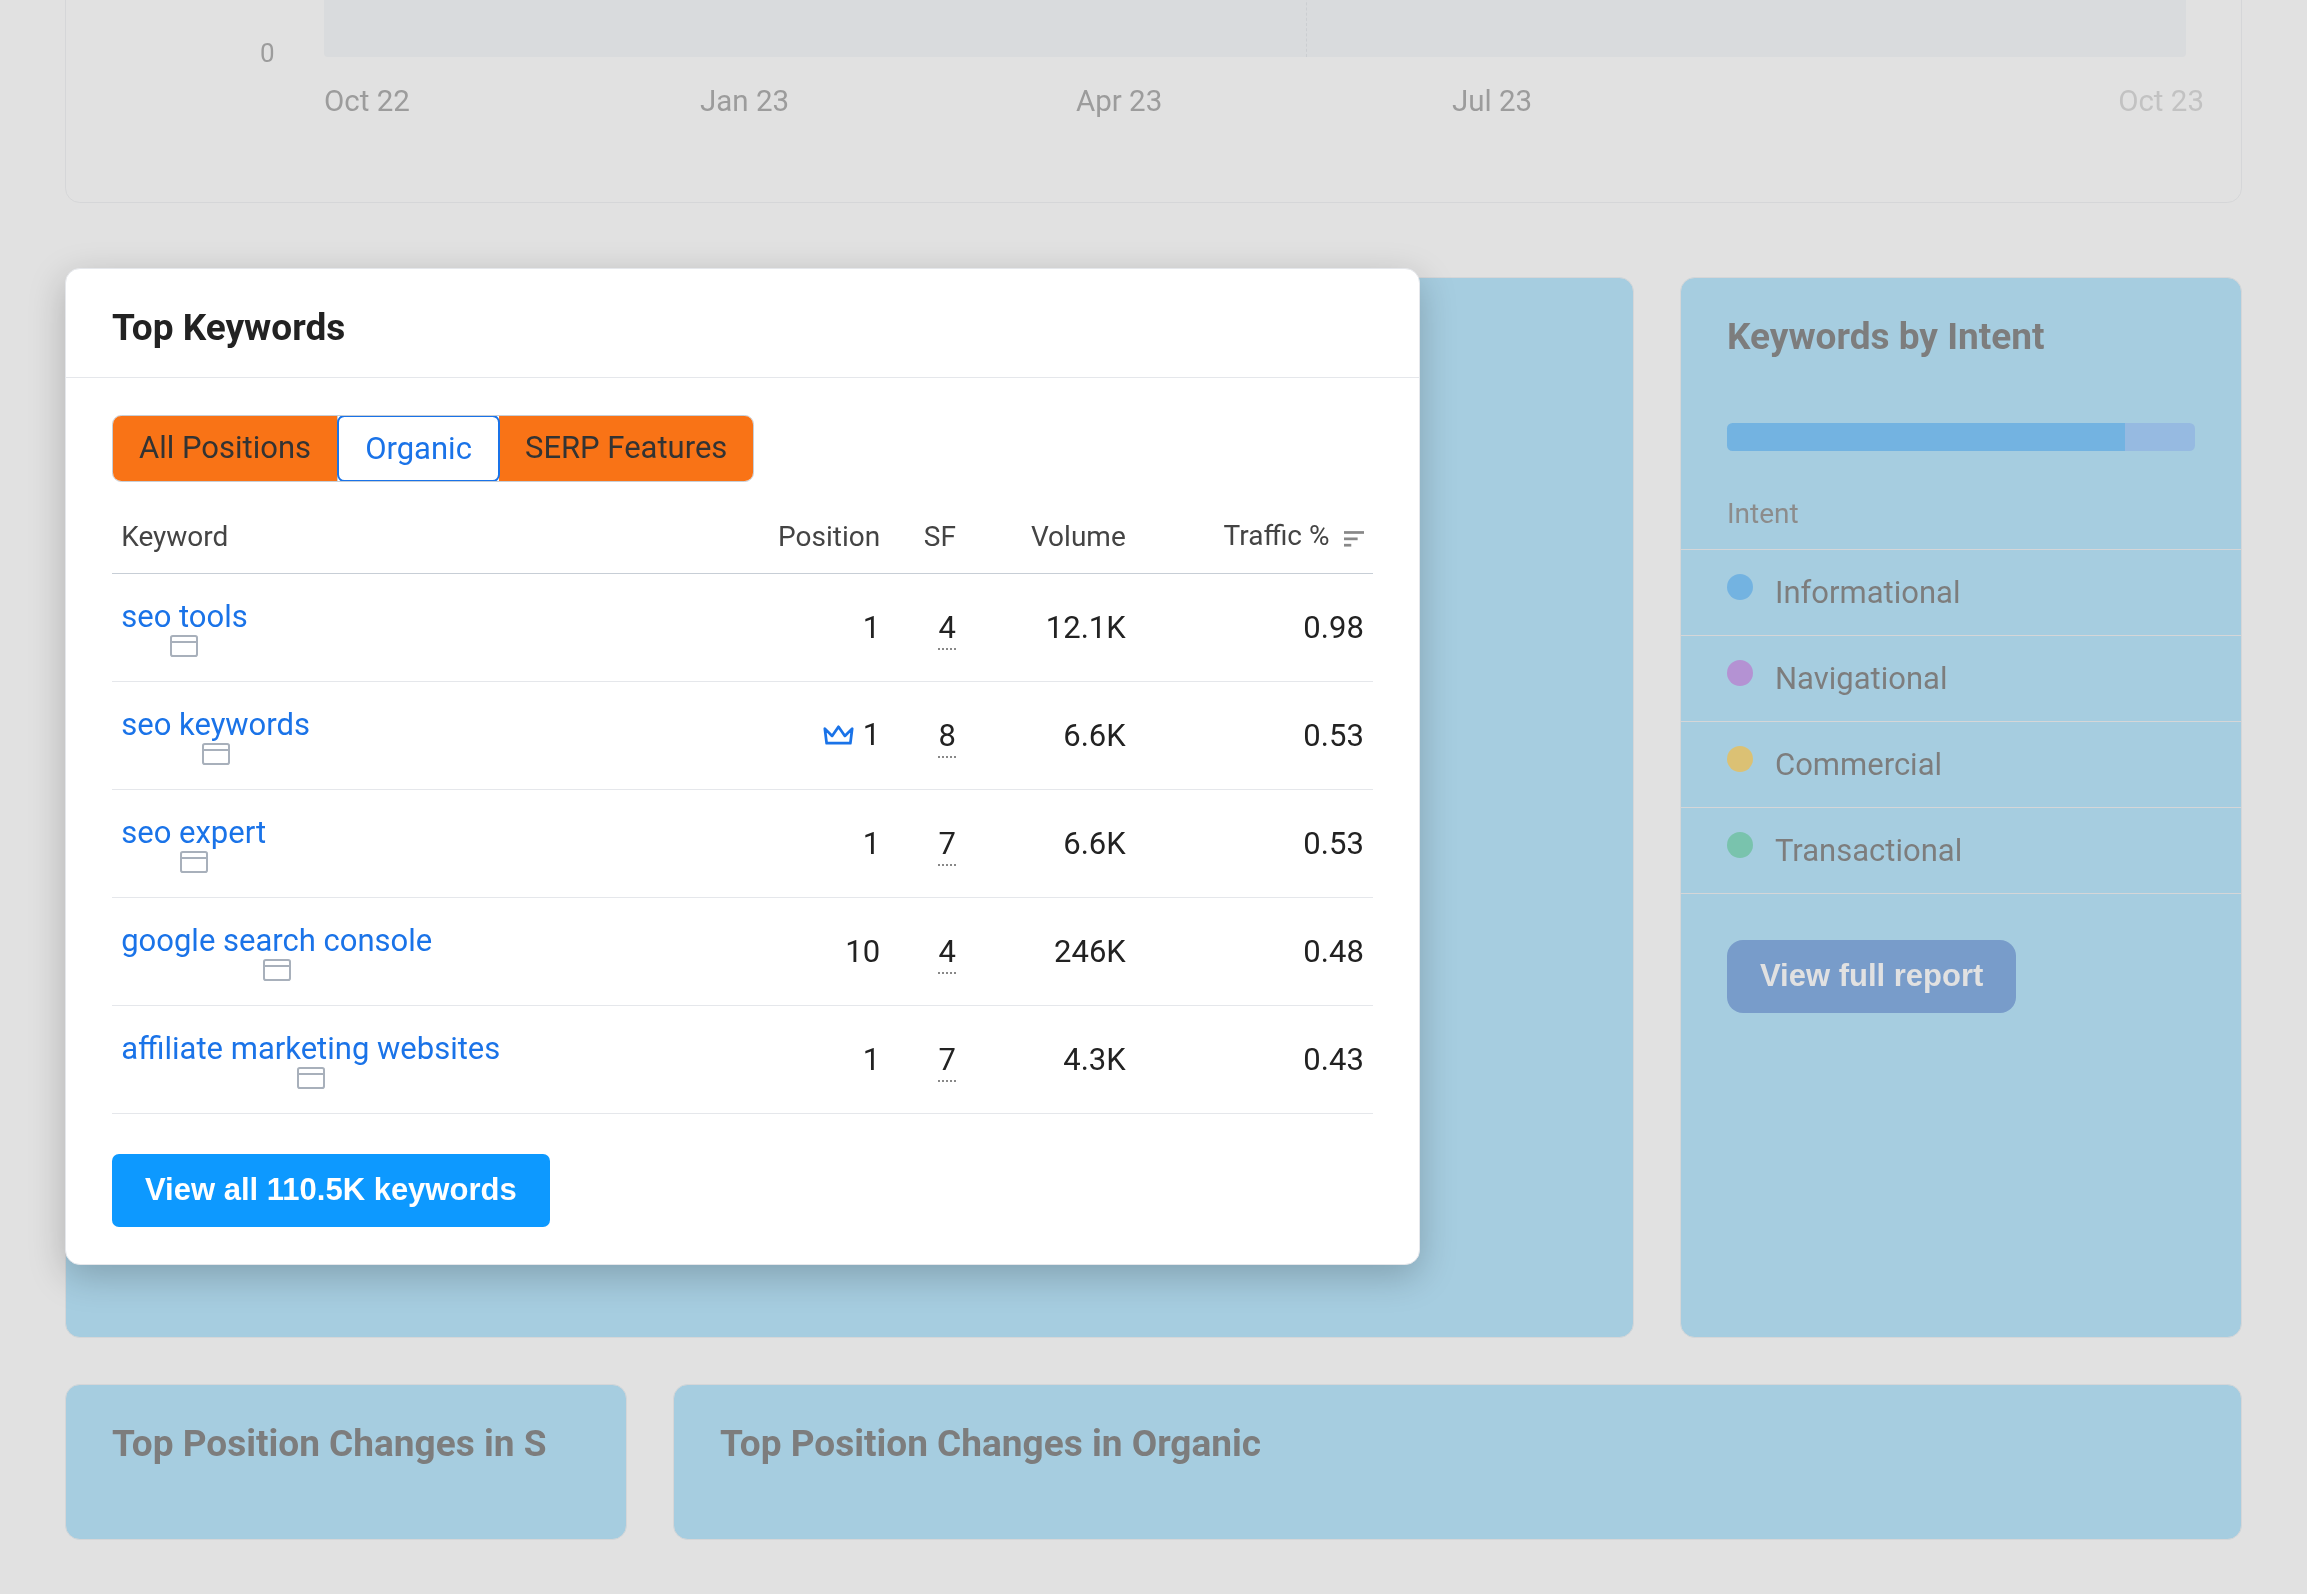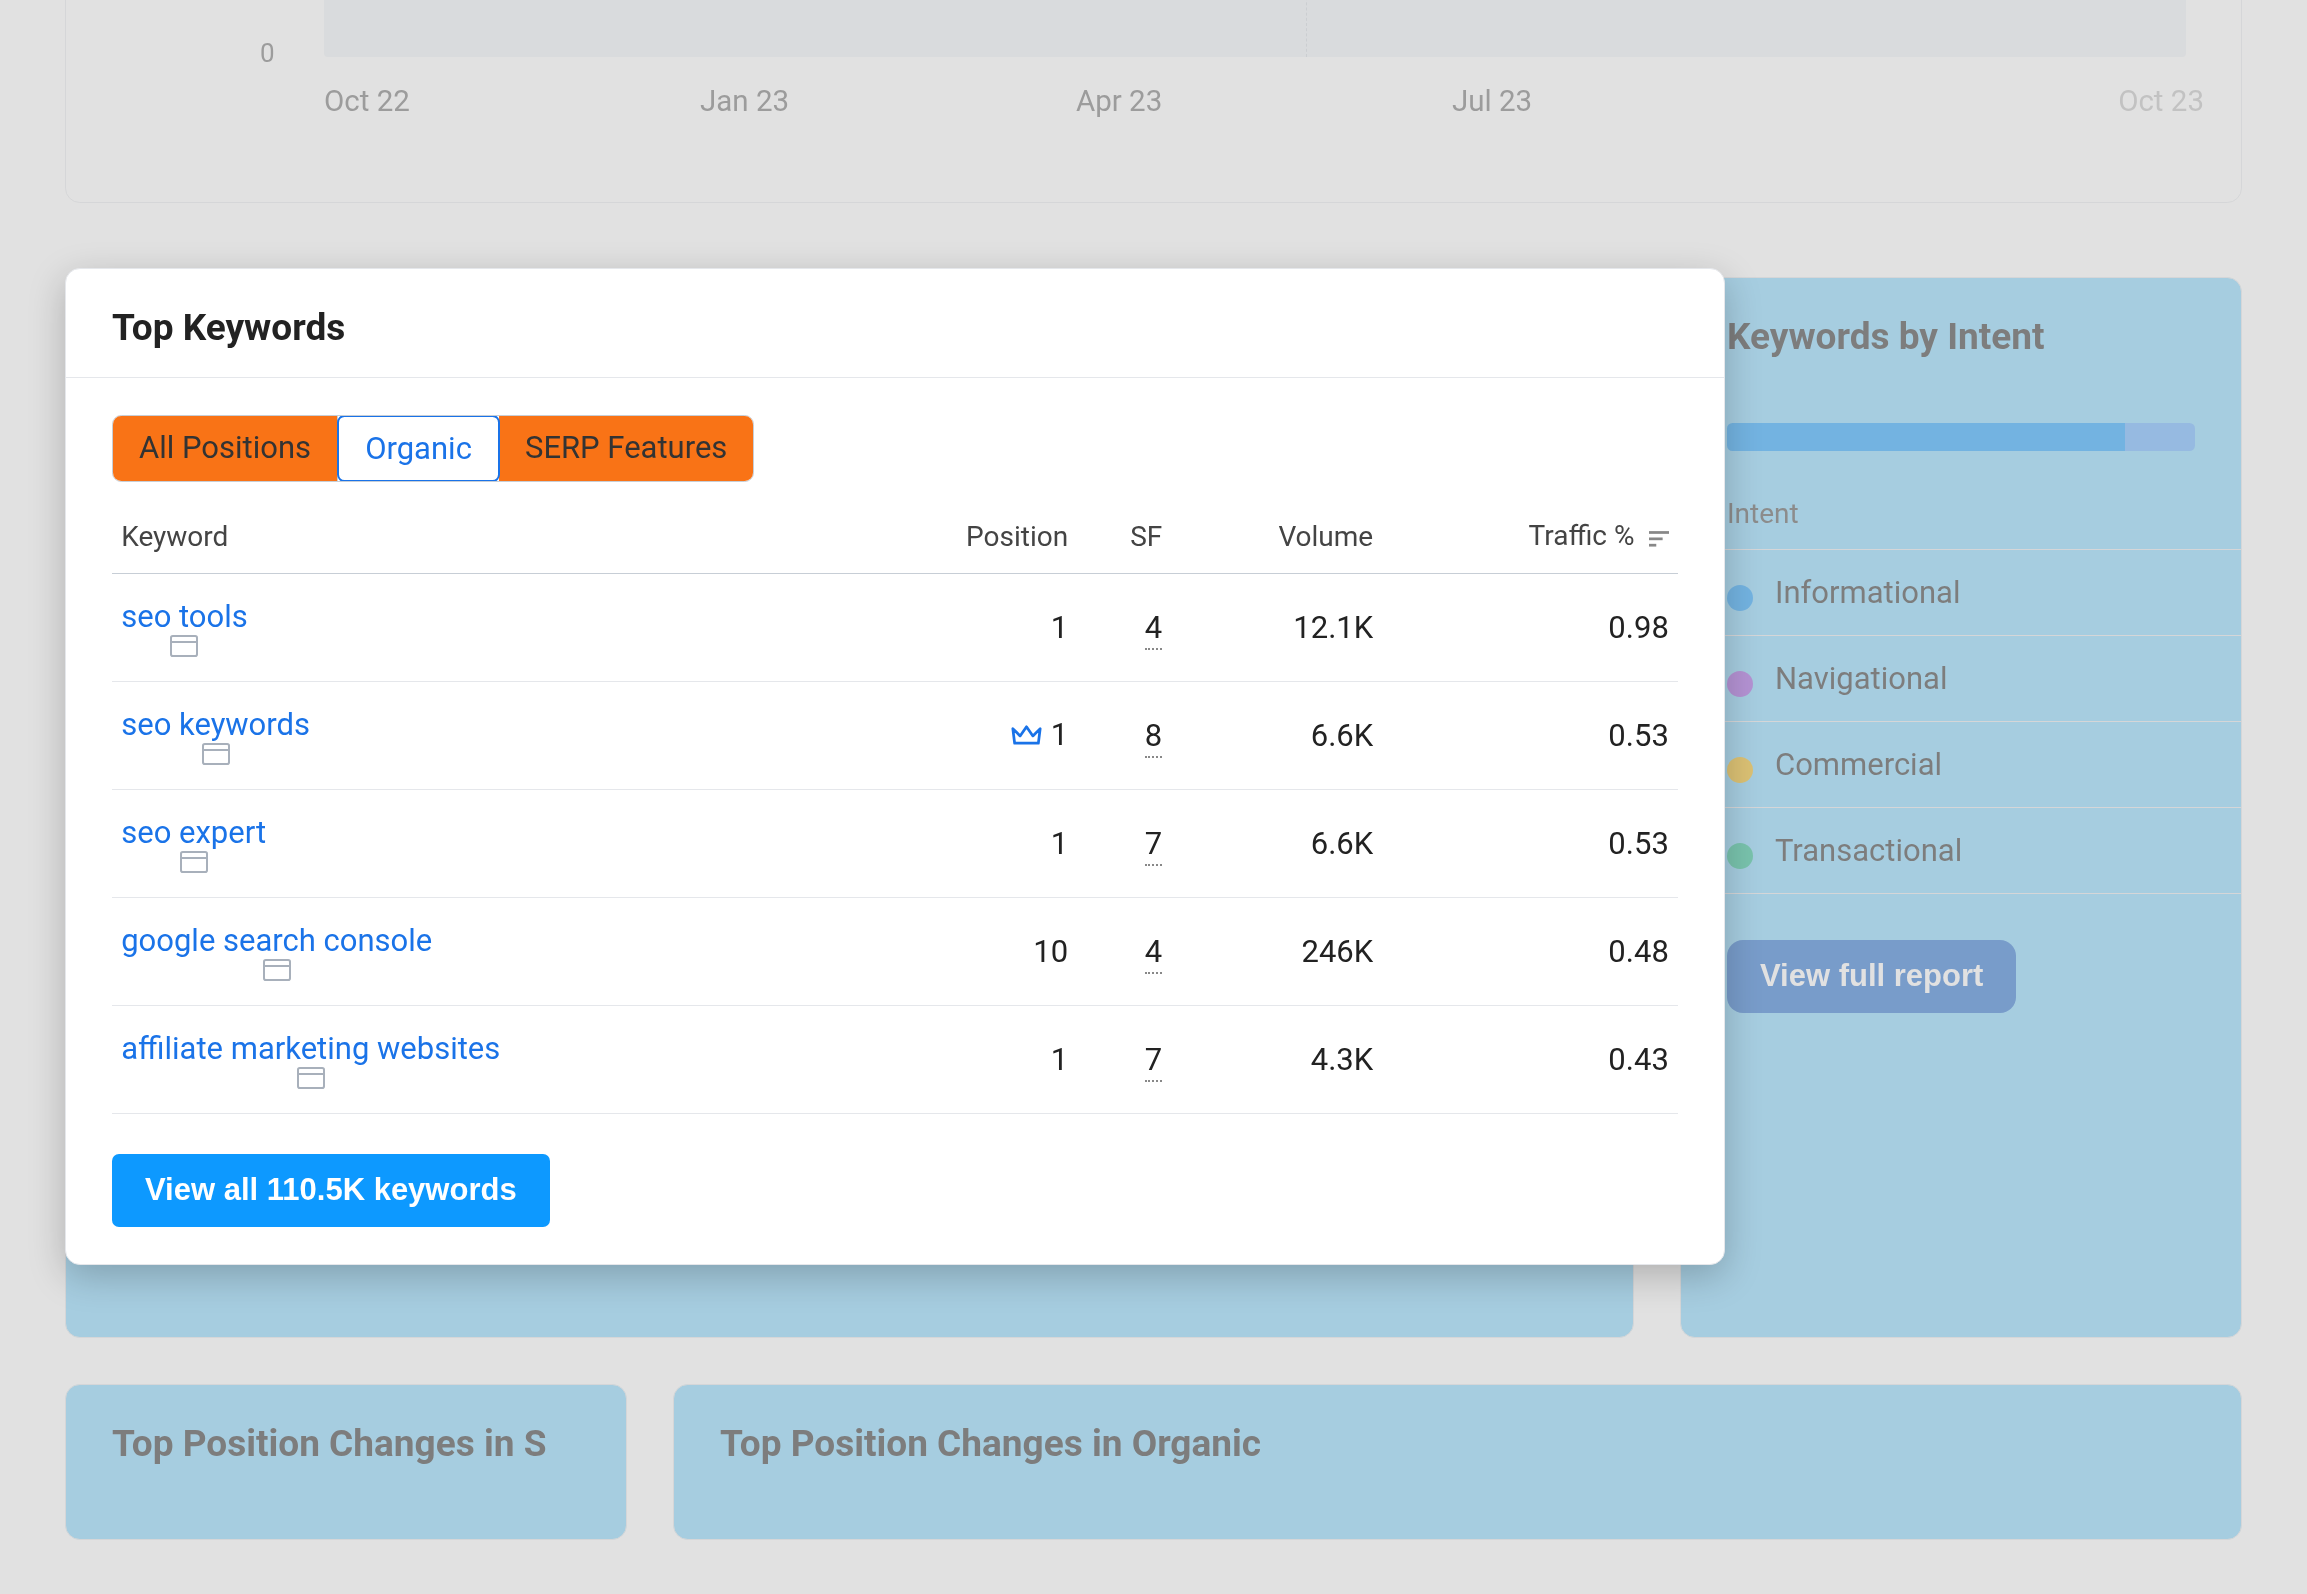--- a/index.html
+++ b/index.html
@@ -195,21 +195,21 @@
     background: linear-gradient(to right, #0d99ff 0%, #0d99ff 85%, #5aa9ff 85%, #5aa9ff 100%);
   }
   .intent-header {
     font-size: 28px;
     color: #444;
     padding: 0 46px 18.5px 46px;
     border-bottom: 0.9px solid #e5e7eb;
   }
   .intent-row {
     display: flex;
-    align-items: flex-end;
+    align-items: flex-start;
     gap: 22px;
     padding: 24px 46px;
     border-bottom: 0.9px solid #e5e7eb;
     font-size: 31px;
     color: #222;
   }
   .dot {
     width: 26px;
     height: 26px;
     border-radius: 50%;
@@ -222,21 +222,21 @@
   }
   .highlight-card {
     position: absolute;
     z-index: 10;
     background: #fff;
     border: 0.9px solid #e5e7eb;
     border-radius: 14.8px;
     box-shadow: 0 11px 37px rgba(0,0,0,0.22);
     left: 65px;
     top: 268px;
-    width: 1660px;
+    width: 1355px;
   }
   .highlight-card .card-title { padding-top: 37px; }
 </style>
 </head>
 <body>
 
 <div class="bg-layer">
 
   <div class="chart-card">
     <div class="chart-zero">0</div>

